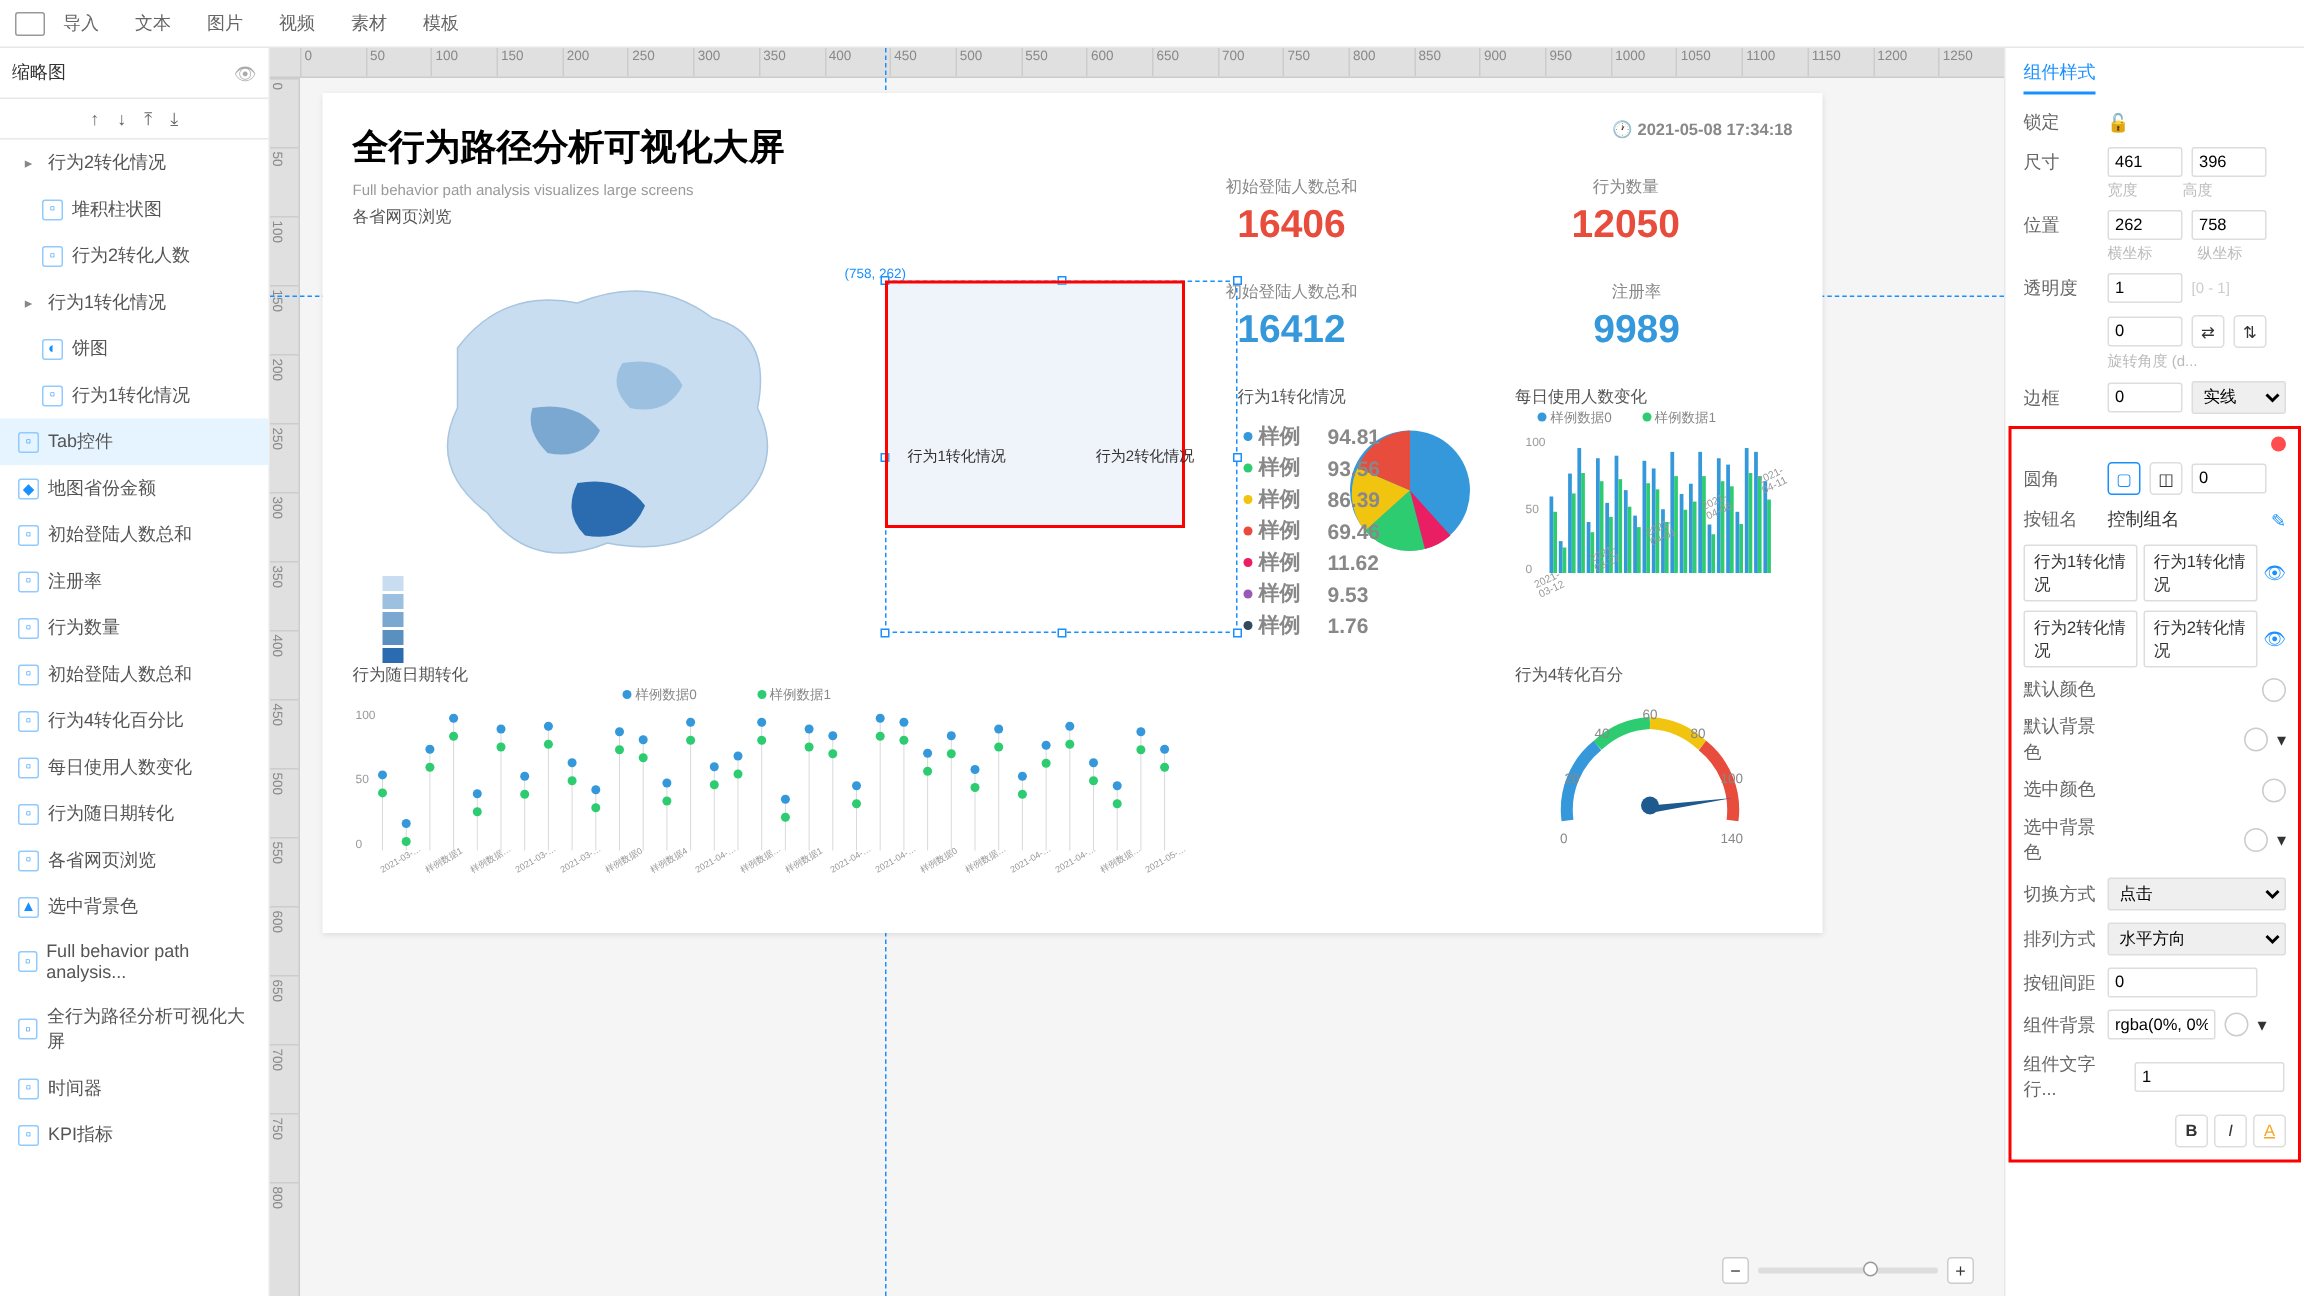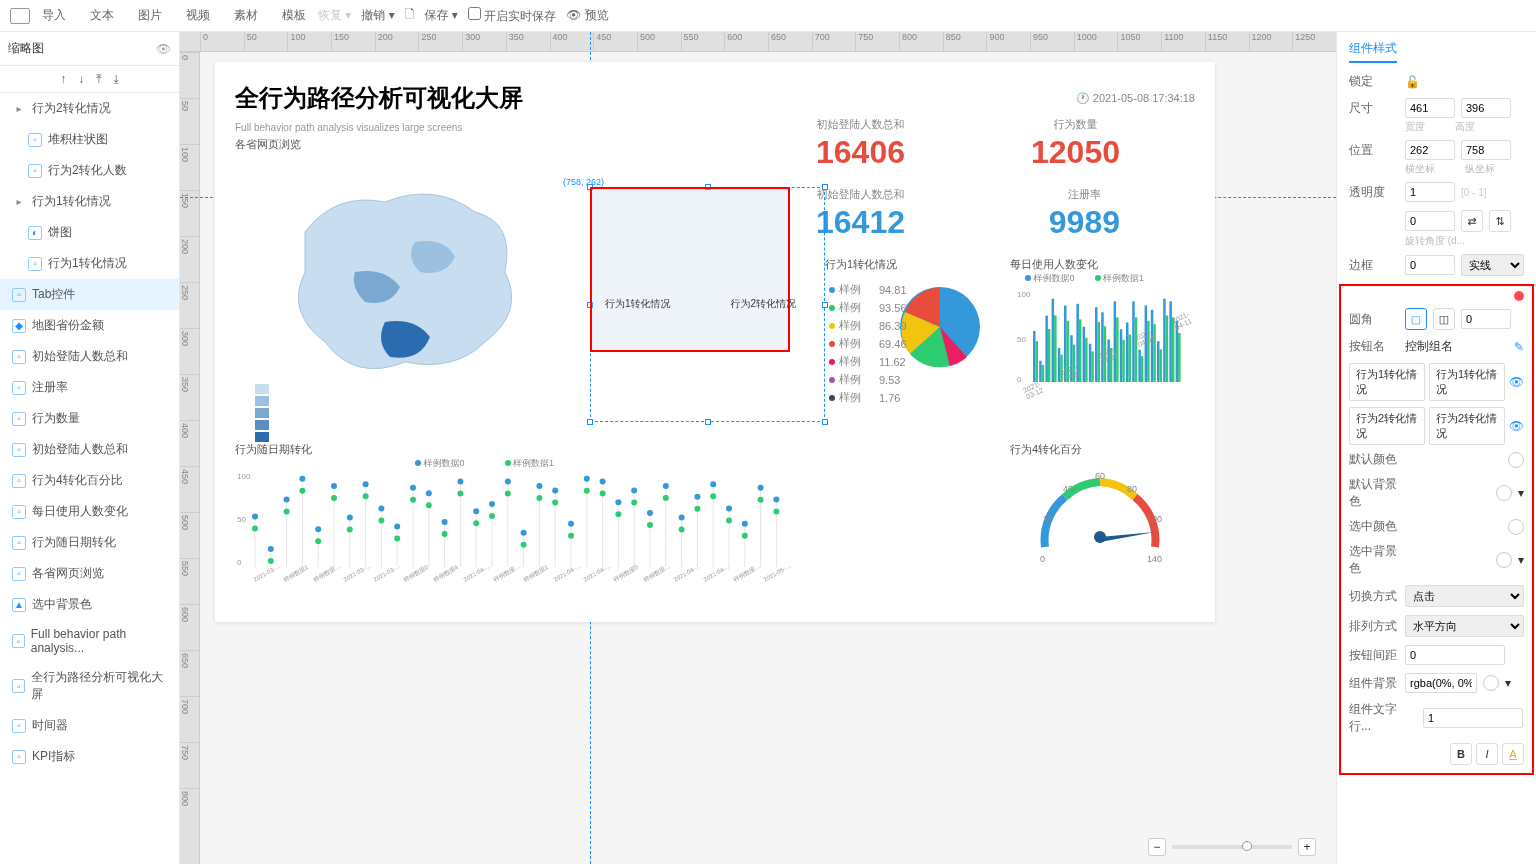--- a/index.html
+++ b/index.html
@@ -28,38 +28,38 @@
 .canvas-area { flex: 1; background: #f5f5f5; position: relative; overflow: hidden; }
 .ruler-h { height: 20px; background: #e0e0e0; border-bottom: 1px solid #ccc; display: flex; font-size: 9px; color: #888; padding-left: 20px; }
 .ruler-h div { width: 46px; border-left: 1px solid #ccc; padding-left: 2px; }
 .ruler-v { position: absolute; left: 0; top: 20px; width: 20px; bottom: 0; background: #e0e0e0; border-right: 1px solid #ccc; display: flex; flex-direction: column; font-size: 9px; color: #888; }
 .ruler-v div { height: 46px; border-top: 1px solid #ccc; writing-mode: vertical-lr; padding-top: 2px; }
 .canvas-inner { position: absolute; left: 35px; top: 30px; width: 1000px; height: 560px; background: #fff; box-shadow: 0 1px 4px rgba(0,0,0,0.1); }
 
 .dash-title { position: absolute; left: 20px; top: 20px; }
 .dash-title h1 { font-size: 24px; font-weight: bold; color: #000; }
 .dash-title p { font-size: 10px; color: #999; margin-top: 8px; }
-.timestamp { position: absolute; right: 20px; top: 30px; font-size: 11px; color: #888; }
+.timestamp { position: absolute; right: 20px; top: 18px; font-size: 11px; color: #888; font-weight: bold; }
 .kpi { position: absolute; text-align: center; }
 .kpi .label { font-size: 11px; color: #888; margin-bottom: 2px; }
-.kpi .value { font-size: 32px; font-weight: bold; text-align: center; }
+.kpi .value { font-size: 26px; font-weight: bold; text-align: center; }
 .kpi .value.red { color: #e74c3c; }
 .kpi .value.blue { color: #3498db; }
 
 .map-area { position: absolute; left: 40px; top: 90px; width: 340px; height: 290px; font-size: 10px; color: #888; }
 .map-svg { width: 300px; height: 250px; }
 
 .selected-box { position: absolute; border: 2px solid #ff0000; background: rgba(200,220,240,0.3); }
 .bound-box { position: absolute; border: 1px dashed #1890ff; pointer-events: none; }
 .guide-h { position: absolute; left: 0; right: 0; border-top: 1px dashed #1890ff; pointer-events: none; }
 .guide-v { position: absolute; top: 0; bottom: 0; border-left: 1px dashed #1890ff; pointer-events: none; }
 
 .tab-labels { position: absolute; font-size: 10px; color: #333; display: flex; gap: 60px; }
 
-.pie-legend-col { position: absolute; font-size: 11px; color: #888; }
+.pie-legend-col { position: absolute; font-size: 14px; color: #888; font-weight: bold; }
 .pie-legend-col div { margin-bottom: 3px; display: flex; align-items: center; gap: 4px; }
 .dot { width: 6px; height: 6px; border-radius: 50%; display: inline-block; }
 
 .mini-chart-title { position: absolute; font-size: 11px; color: #555; }
 
 .zoom-bar { position: absolute; bottom: 8px; right: 20px; display: flex; align-items: center; gap: 6px; }
 .zoom-track { width: 120px; height: 4px; background: #ddd; border-radius: 2px; position: relative; }
 .zoom-thumb { width: 10px; height: 10px; background: #fff; border: 1px solid #999; border-radius: 50%; position: absolute; top: -4px; left: 70px; }
 .zoom-btn { width: 18px; height: 18px; border: 1px solid #ccc; border-radius: 3px; display: flex; align-items: center; justify-content: center; cursor: pointer; background: #fff; }
 
@@ -84,28 +84,20 @@
 <body>
 
 <div class="top-bar">
   <span style="width:20px;height:16px;border:1px solid #999;border-radius:2px;"></span>
   <span class="menu-item">导入</span>
   <span class="menu-item">文本</span>
   <span class="menu-item">图片</span>
   <span class="menu-item">视频</span>
   <span class="menu-item">素材</span>
   <span class="menu-item">模板</span>
-  <div class="right-actions">
-    <span class="disabled"><span>恢复</span> ▾</span>
-    <span><span>撤销</span> ▾</span>
-    <span>🗋</span>
-    <span><span>保存</span> ▾</span>
-    <label><input type="checkbox" style=""> <span>开启实时保存</span></label>
-    <span>👁 <span>预览</span></span>
-  </div>
 </div>
 
 <div class="main">
   <div class="left-panel">
     <div class="left-header">
       <span>缩略图</span>
       <span style="color:#aaa;">👁</span>
     </div>
     <div class="left-toolbar">
       <span>↑</span>

